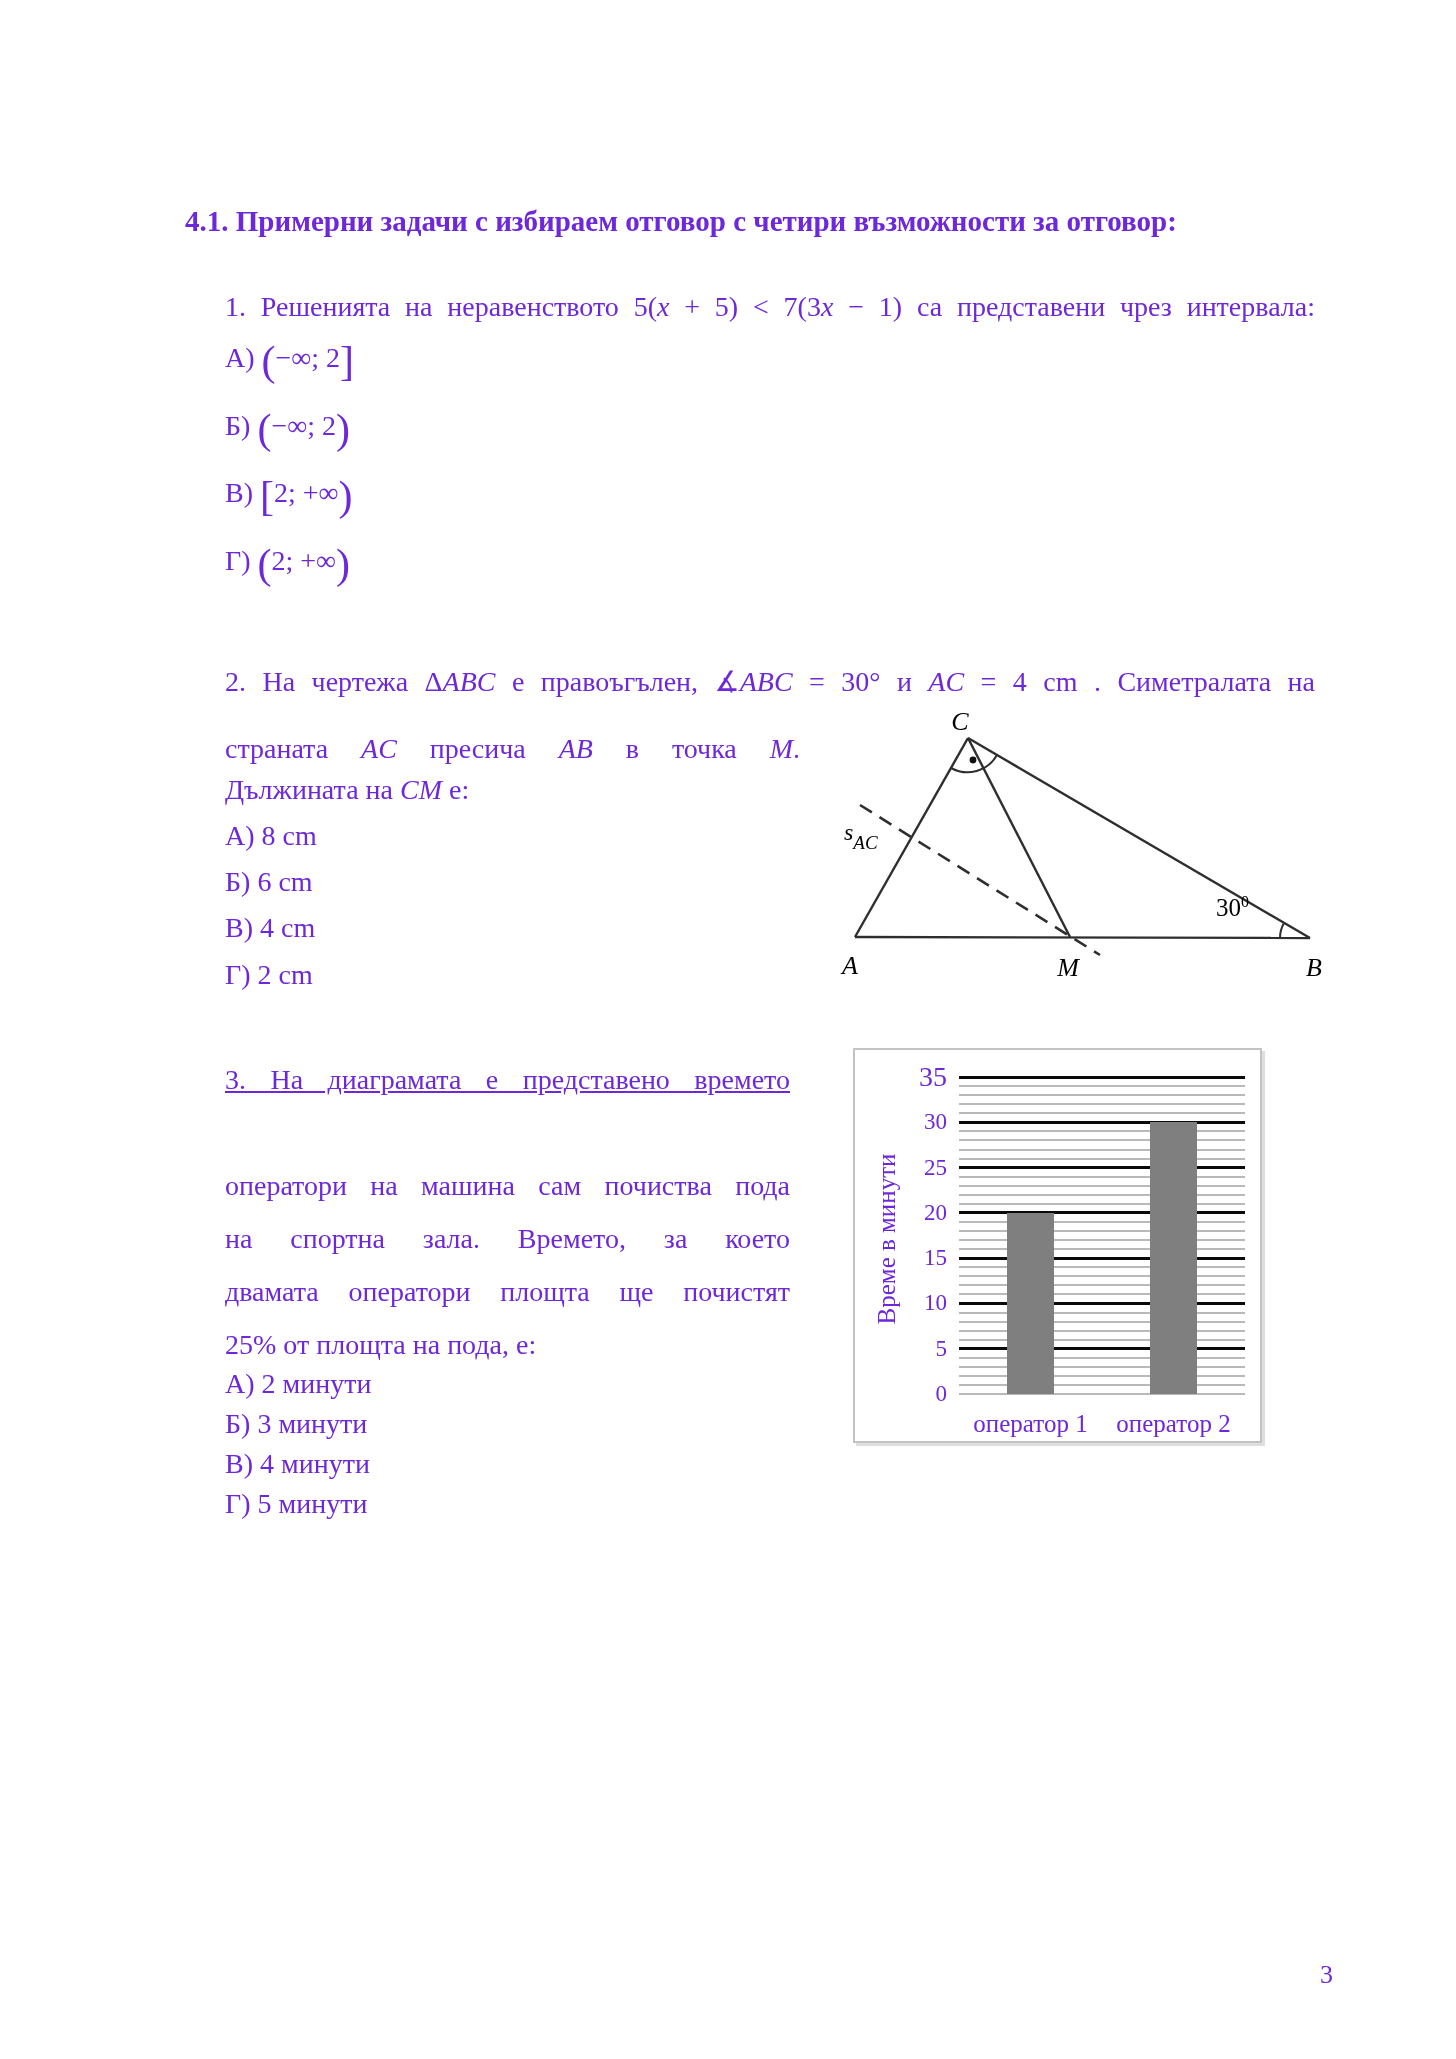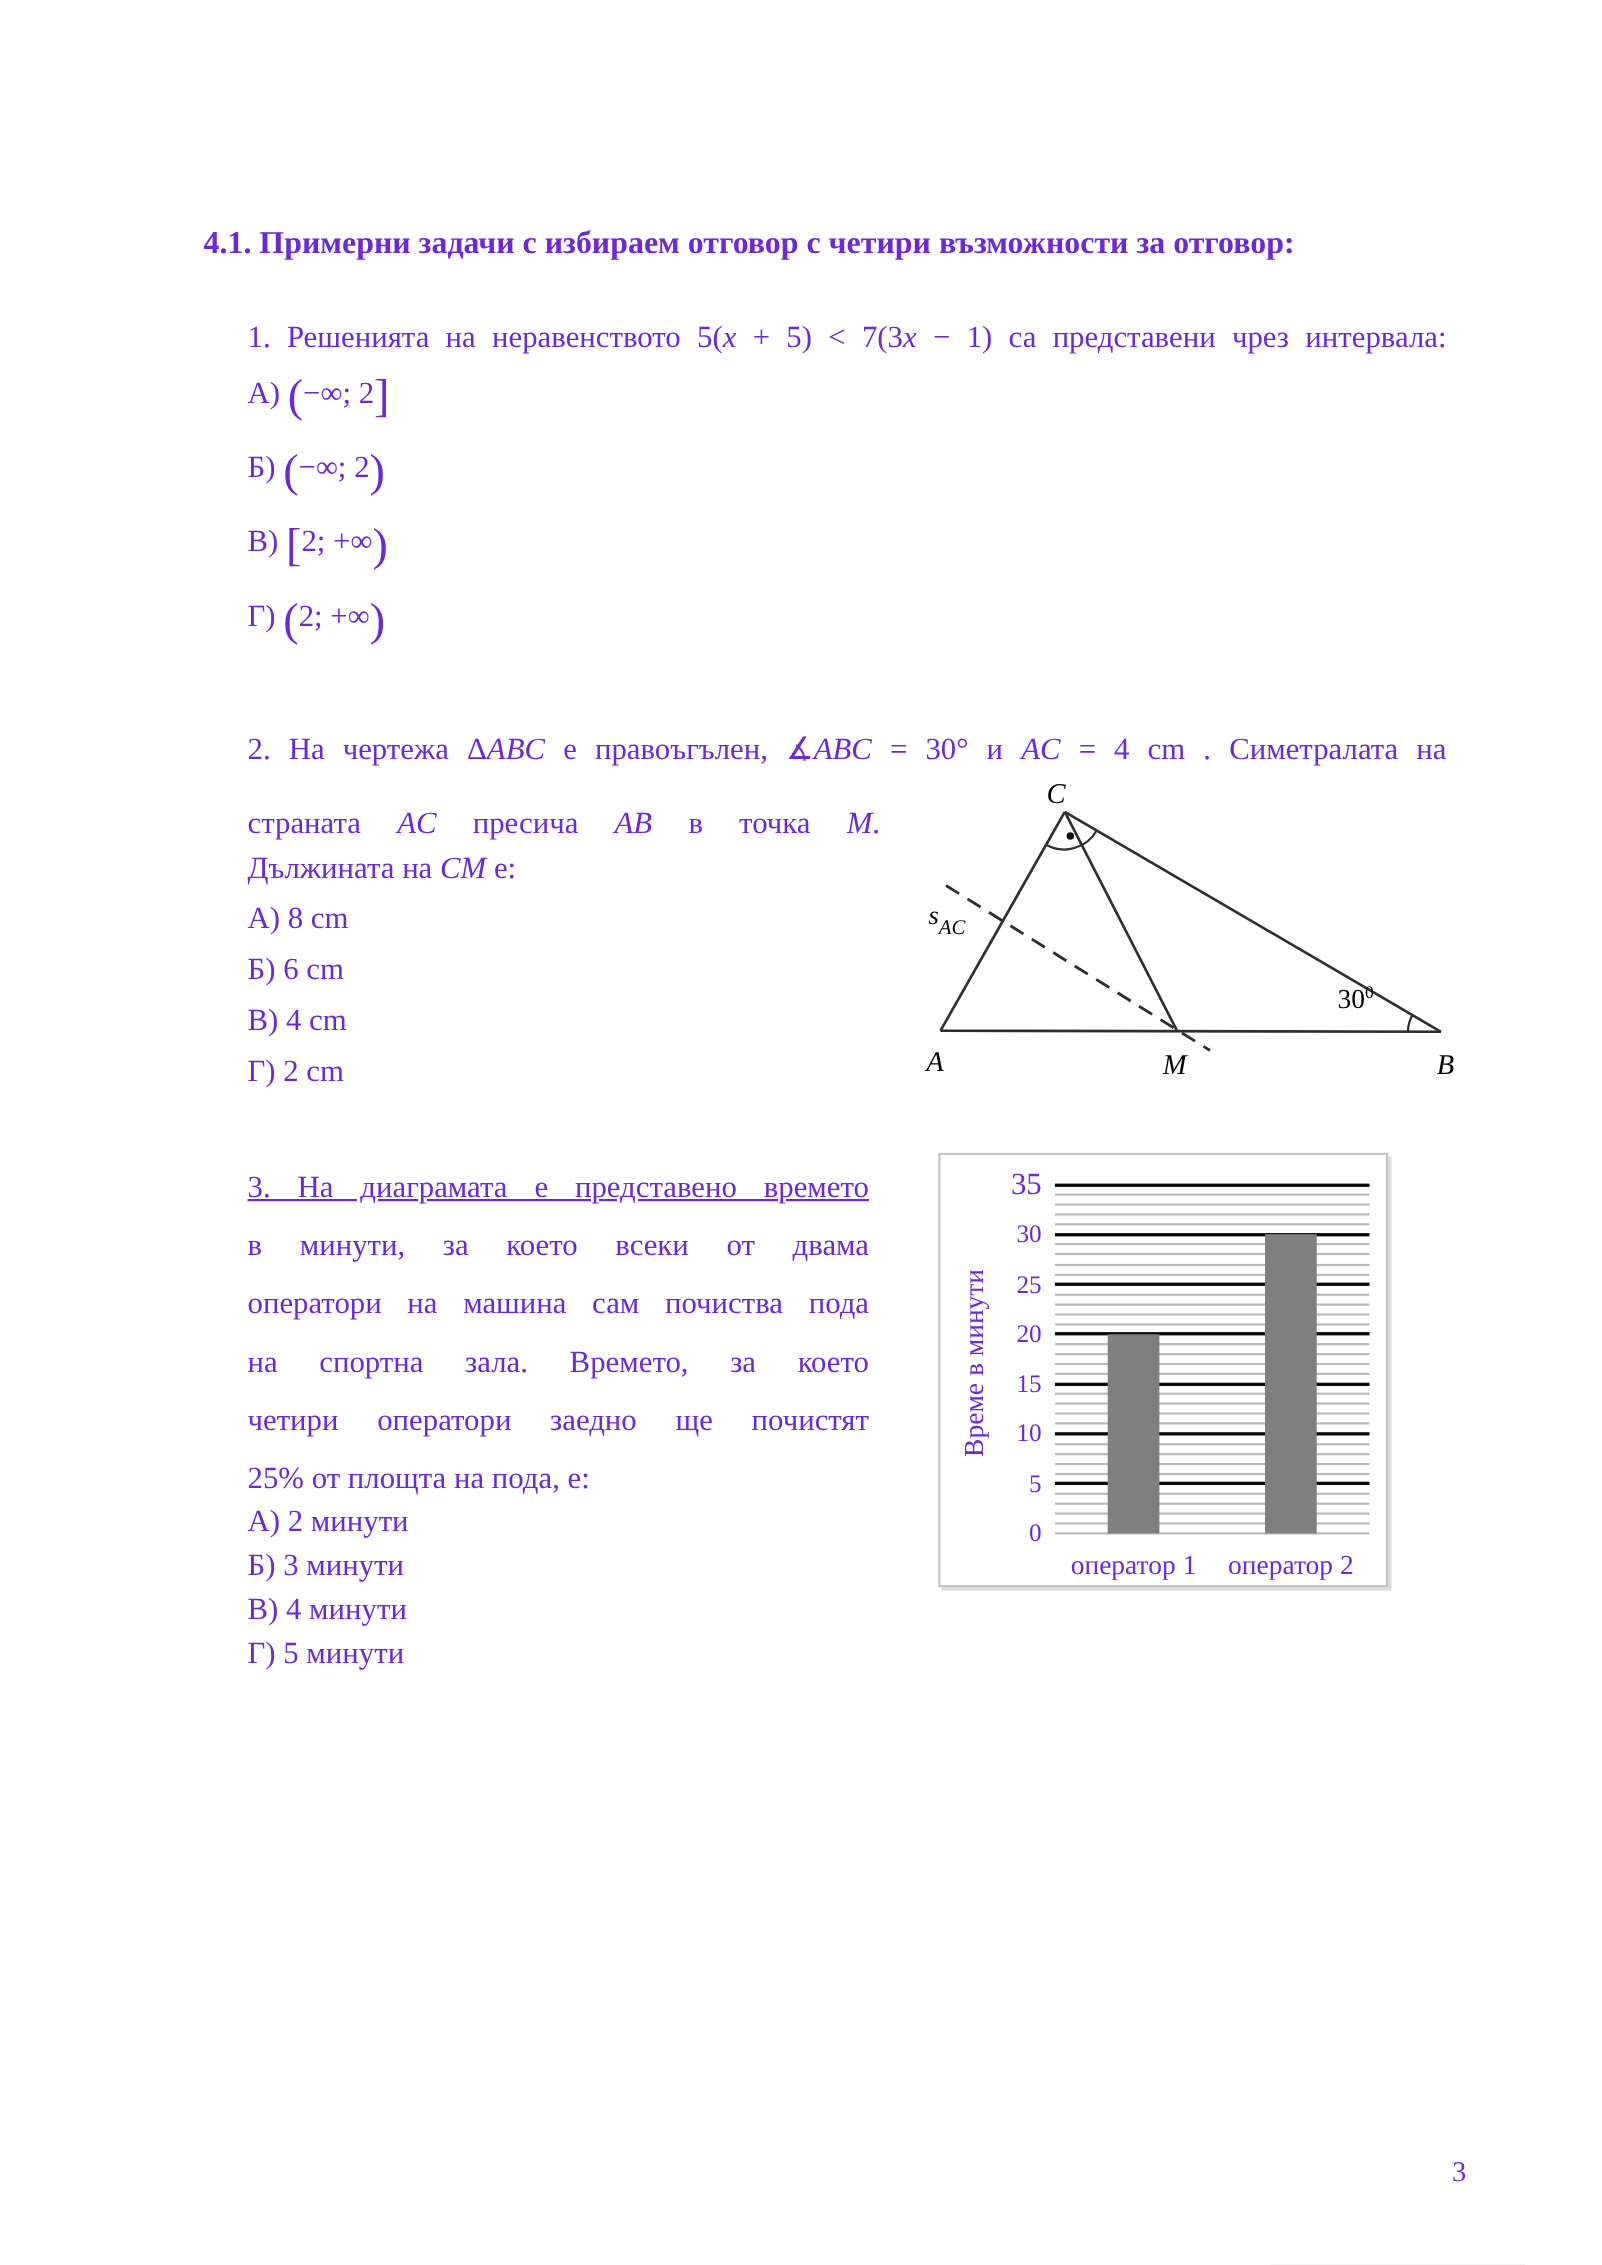--- a/index.html
+++ b/index.html
@@ -81,24 +81,23 @@
     <circle cx="333" cy="70" r="3.4" fill="#111"></circle>
     <text x="320" y="40" text-anchor="middle" font-size="26" font-style="italic">C</text>
     <text x="210" y="284" text-anchor="middle" font-size="26" font-style="italic">A</text>
     <text x="674" y="286" text-anchor="middle" font-size="26" font-style="italic">B</text>
     <text x="428" y="286" text-anchor="middle" font-size="26" font-style="italic">M</text>
     <text x="204" y="150" font-size="24"><tspan font-style="italic">s</tspan><tspan dy="9" font-size="19" font-style="italic">AC</tspan></text>
     <text x="576" y="226" font-size="25"><tspan>30</tspan><tspan dy="-9" font-size="16">0</tspan></text>
   </svg>
 
   <div class="line just" style="left:225px;top:1062px;width:565px;text-decoration:underline;">3. На диаграмата е представено времето</div>
-  <div class="line just" style="left:225px;top:1115px;width:565px;">в минути, за което всеки от двама</div>
   <div class="line just" style="left:225px;top:1168px;width:565px;">оператори на машина сам почиства пода</div>
   <div class="line just" style="left:225px;top:1221px;width:565px;">на спортна зала. Времето, за което</div>
-  <div class="line just" style="left:225px;top:1274px;width:565px;">четири оператори заедно ще почистят</div>
+  <div class="line just" style="left:225px;top:1274px;width:565px;">двамата оператори площта ще почистят</div>
   <div class="line nw" style="left:225px;top:1327px;">25% от площта на пода, е:</div>
 
   <div class="opt" style="left:225px;top:1366px;">А) 2 минути</div>
   <div class="opt" style="left:225px;top:1406px;">Б) 3 минути</div>
   <div class="opt" style="left:225px;top:1446px;">В) 4 минути</div>
   <div class="opt" style="left:225px;top:1486px;">Г) 5 минути</div>
 
   <div class="chart-box" id="chart-box">
     <div class="ylabel">Време в минути</div>
     <div class="chart-plot" id="chart-plot">

